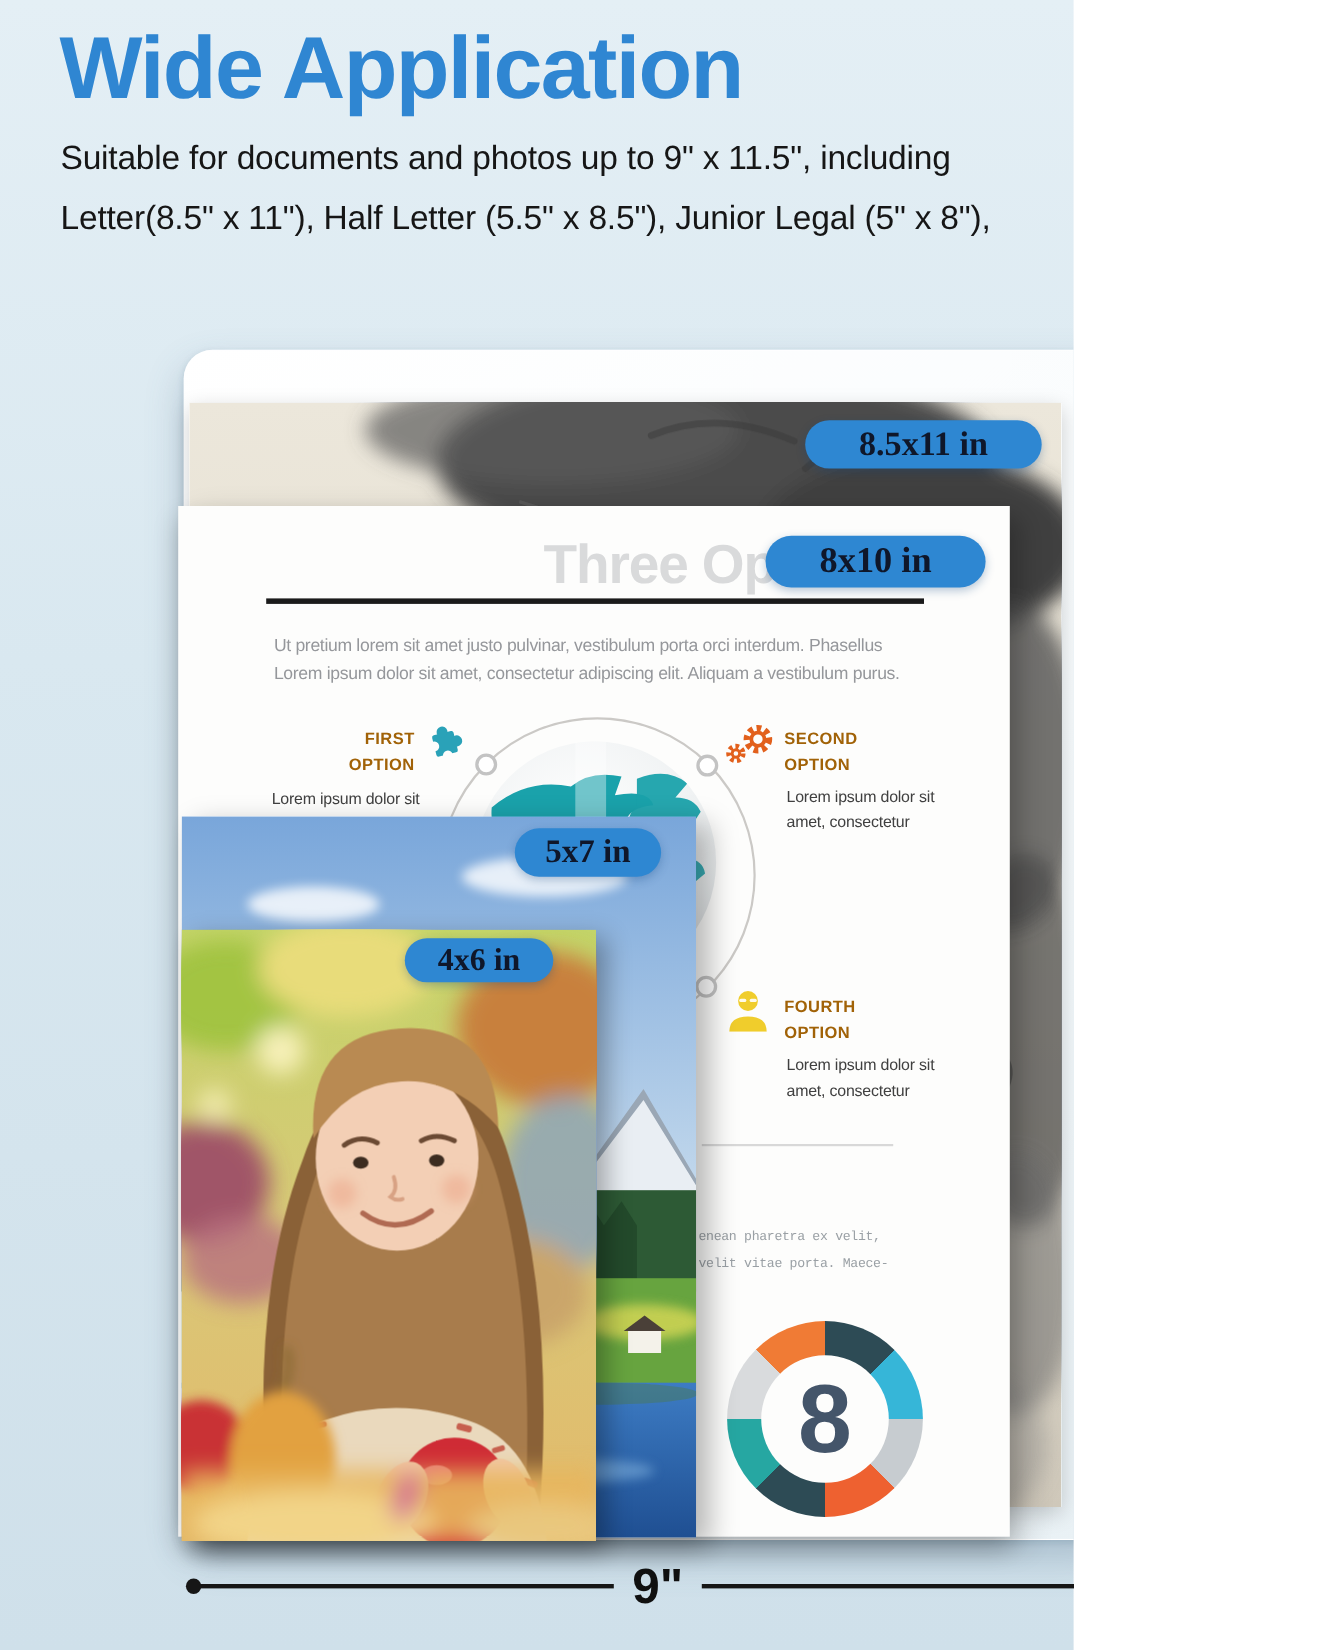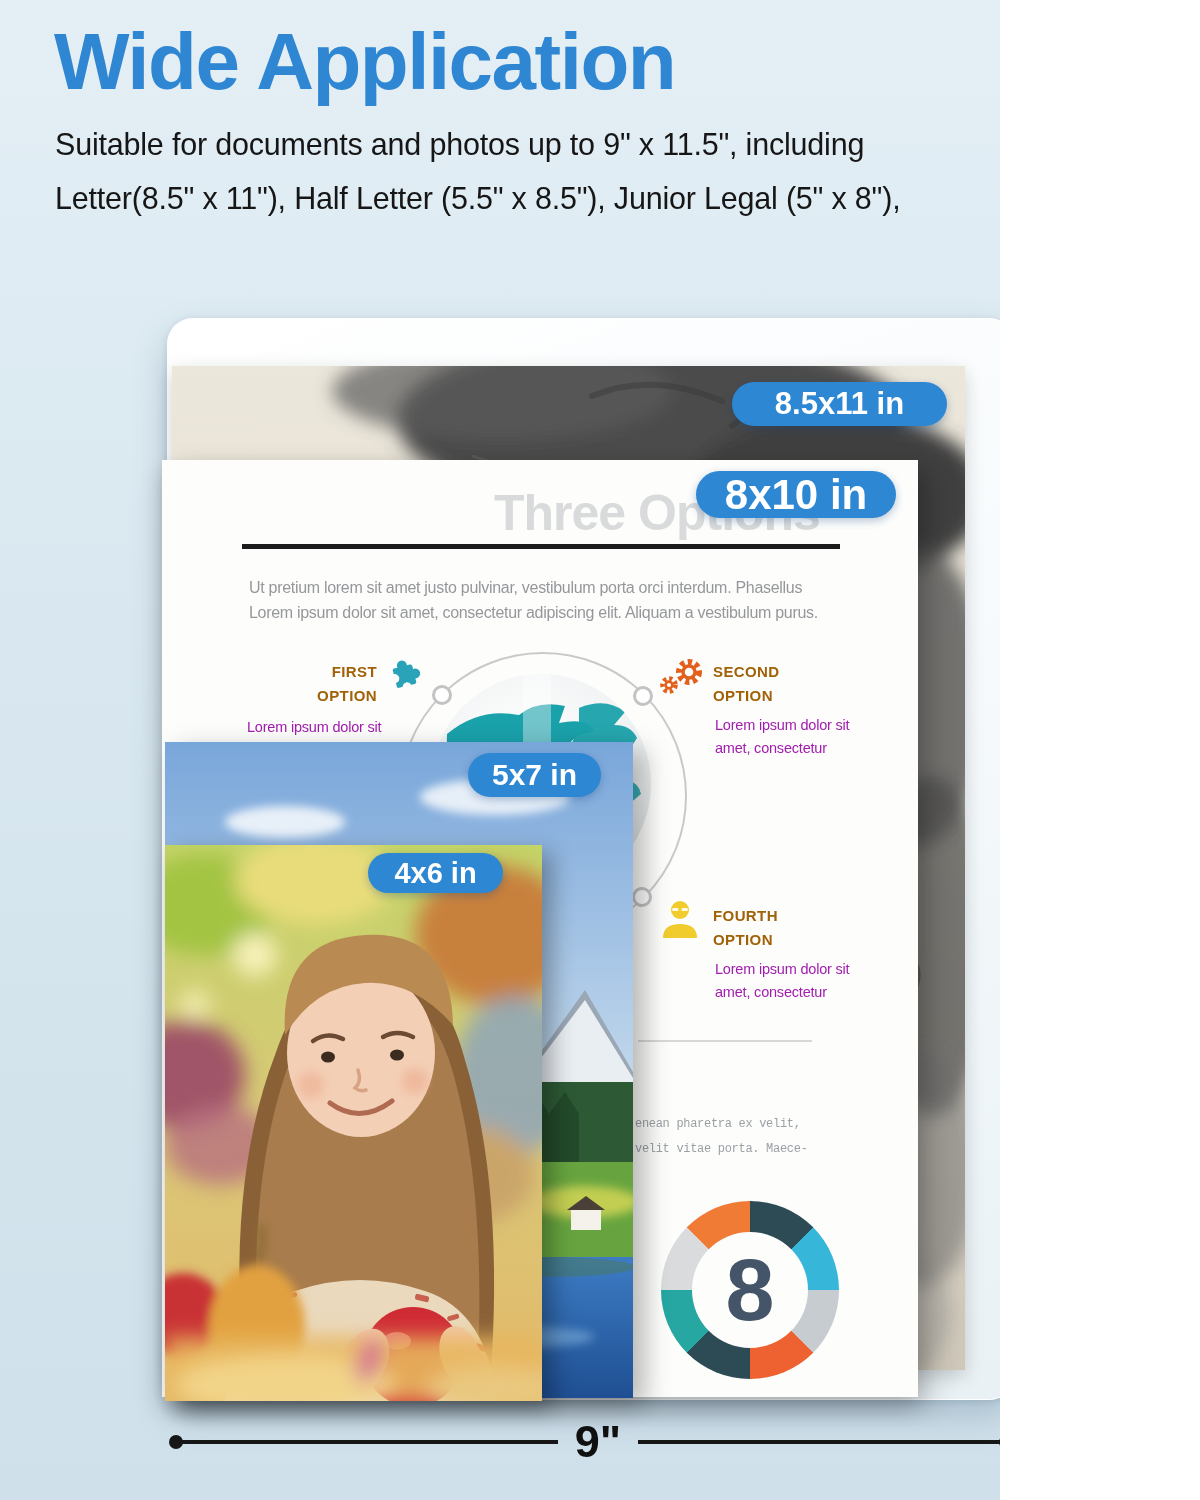--- a/index.html
+++ b/index.html
@@ -1,20 +1,19 @@
 <!DOCTYPE html>
 <html><head>
 <meta charset="utf-8">
 <style>
   html,body{margin:0;padding:0;}
   .page{
     position:relative; width:976px; height:1500px; overflow:hidden;
     font-family:"Liberation Sans", sans-serif;
     background:linear-gradient(180deg,#e4eff5 0%,#d9e8f0 40%,#cfe0ea 100%);
-    padding-left:24px;
   }
   
   .title{
     position:absolute; left:54px; top:16px;
     font-size:80px; font-weight:bold; letter-spacing:-1.5px;
     color:#2f86d2; white-space:nowrap;
   }
   .subtitle{position:absolute; left:55px; top:118px; color:#161616;
     font-size:30.5px; line-height:53.5px; white-space:nowrap; letter-spacing:-0.2px;}
   
@@ -39,21 +38,21 @@
     box-shadow:14px 8px 26px rgba(0,0,0,.16), 0 12px 22px rgba(0,0,0,.18);
   }
   .doc-brand{position:absolute; left:86px; top:24px; font-size:50px; font-weight:bold;
     letter-spacing:-1px; color:#2c3343; white-space:nowrap;}
   .doc-ghost{position:absolute; left:332px; top:24px; font-size:50px; font-weight:bold;
     letter-spacing:-1px; color:#d9dadb; white-space:nowrap;}
   .doc-rule{position:absolute; left:80px; top:84px; width:598px; height:5px; background:#1b1b1b;}
   .doc-intro{position:absolute; left:87px; top:116px; font-size:16px; line-height:24.5px;
     color:#95979b; letter-spacing:-0.3px; white-space:nowrap;}
   .opt-title{font-size:15px; font-weight:bold; line-height:24px; color:#a16207; letter-spacing:.4px;}
-  .opt-desc{font-size:14.5px; line-height:23px; color:#a21caf; letter-spacing:-0.2px; white-space:nowrap;}
+  .opt-desc{font-size:14.5px; line-height:23px; color:#404040; letter-spacing:-0.2px; white-space:nowrap;}
   .opt-first-title{position:absolute; left:95px; top:200px; width:120px; text-align:right; z-index:14;}
   .opt-first-desc{position:absolute; left:85px; top:256px; z-index:14;}
   .puzzle{position:absolute; left:224px; top:196px; width:38px; height:36px; z-index:14;}
   .gears{position:absolute; left:494px; top:196px; width:52px; height:42px; z-index:14;}
   .opt-second-title{position:absolute; left:551px; top:200px; z-index:14;}
   .opt-second-desc{position:absolute; left:553px; top:254px; z-index:14;}
   .person{position:absolute; left:497px; top:438px; width:42px; height:40px; z-index:14;}
   .opt-fourth-title{position:absolute; left:551px; top:444px; z-index:14;}
   .opt-fourth-desc{position:absolute; left:553px; top:498px; z-index:14;}
   .ring{position:absolute; left:237px; top:192px; width:284px; height:284px; border-radius:50%;
@@ -72,25 +71,25 @@
     background:#fdfdfc; display:flex; align-items:center; justify-content:center;}
   .donut-number{font-size:88px; font-weight:bold; color:#44556a; line-height:1;}
   
   .photo{position:absolute; overflow:hidden;}
   .photo svg{display:block;width:100%;height:100%;}
   .photo-5x7{left:165px; top:742px; width:468px; height:656px; z-index:20;
     box-shadow:12px 8px 24px rgba(0,0,0,.28);}
   .photo-4x6{left:165px; top:845px; width:377px; height:556px; z-index:25;
     box-shadow:10px 8px 22px rgba(0,0,0,.32);}
   
-  .badge{position:absolute; background:#2e87d2; color:#ffffff; border-radius:26px;
+  .badge{position:absolute; background:#2e87d2; color:#0f172a; border-radius:26px;
     display:flex; align-items:center; justify-content:center; font-weight:bold;
-    box-shadow:0 3px 9px rgba(15,70,130,.30); z-index:40; white-space:nowrap;}
+    box-shadow:0 3px 9px rgba(15,70,130,.30); z-index:40; white-space:nowrap;font-family:Liberation Serif, serif;}
   .badge-85x11{left:732px; top:382px; width:215px; height:44px; font-size:31px;}
-  .badge-8x10{position:absolute; left:534px; top:11px; width:200px; height:47px; font-size:42px; z-index:16;}
+  .badge-8x10{position:absolute; left:534px; top:27px; width:200px; height:47px; font-size:33px; z-index:16;}
   .badge-5x7{left:468px; top:753px; width:133px; height:44px; font-size:30px;}
   .badge-4x6{left:368px; top:853px; width:135px; height:40px; font-size:29px;}
   
   .dim{position:absolute; background:#161616; z-index:30;}
   .dim-dot{position:absolute; width:14px; height:14px; border-radius:50%; background:#161616; z-index:30;}
   .dim-label{position:absolute; font-size:45px; font-weight:bold; color:#101010; z-index:30; white-space:nowrap;}
   .dim-v-line{left:1060px; top:326px; width:3px; height:1057px;}
   .dot-vt{left:1055px; top:313px;} .dot-vb{left:1055px; top:1381px;}
   .label-v{left:1090px; top:845px; transform:translate(-50%,-50%) rotate(90deg);}
   .dim-h-left{left:176px; top:1440px; width:382px; height:4px;}

